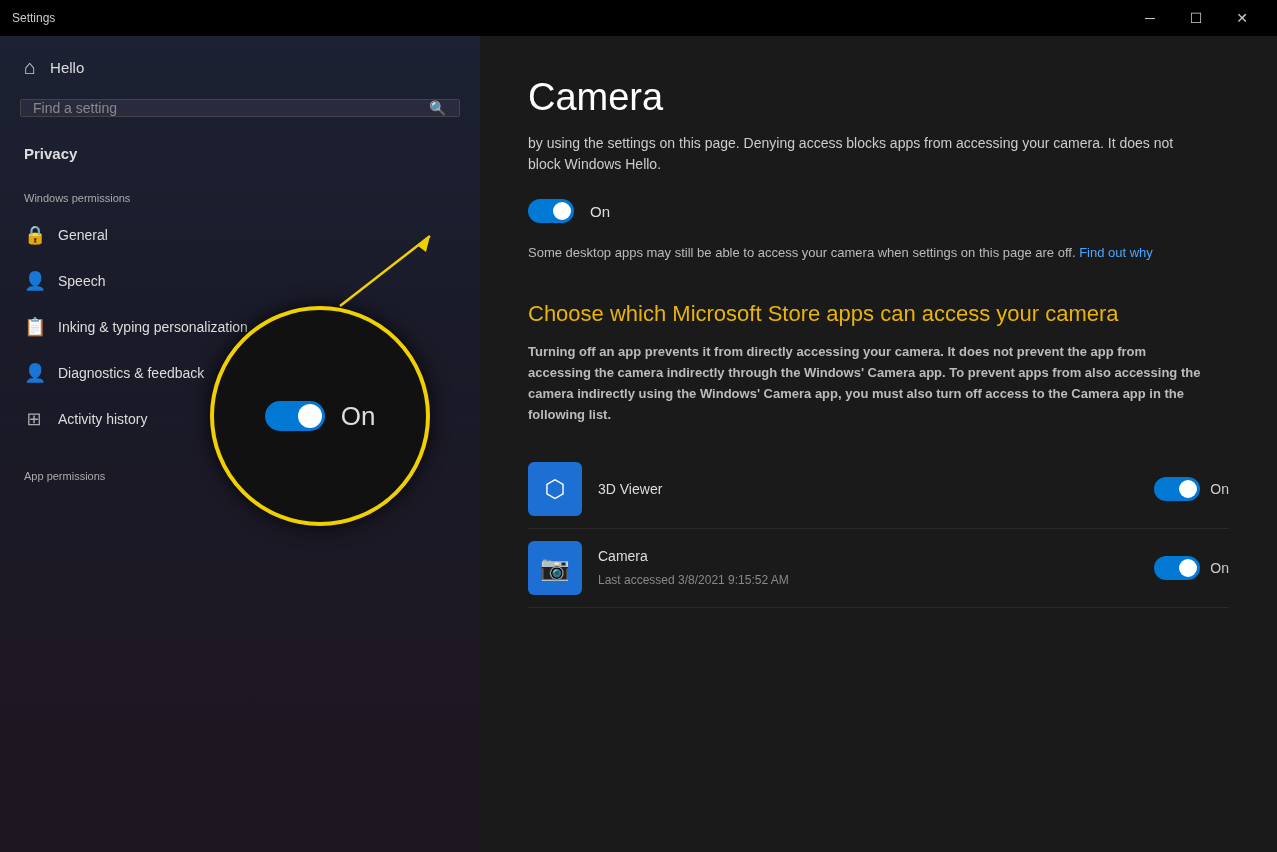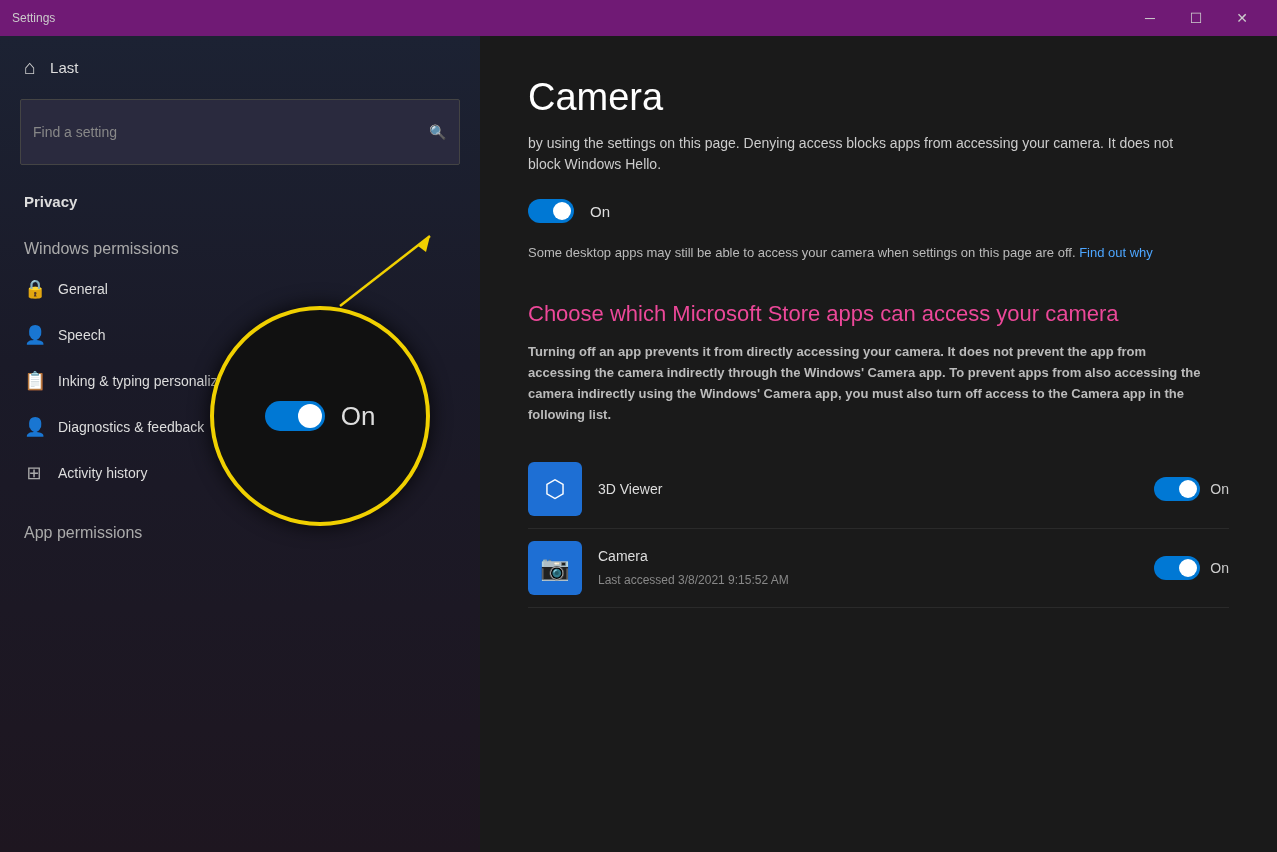--- a/index.html
+++ b/index.html
@@ -9,21 +9,21 @@
       background: #1a1a2e;
       font-family: 'Segoe UI', sans-serif;
       color: #ffffff;
       overflow: hidden;
       display: flex;
       flex-direction: column;
     }
 
     
     .title-bar {
-      background: #701a75;
+      background: #000000;
       height: 36px;
       display: flex;
       align-items: center;
       padding: 0 12px;
       flex-shrink: 0;
     }
     .title-bar-title {
       font-size: 12px;
       color: #ccc;
       flex: 1;
@@ -81,35 +81,35 @@
       color: #ddd;
     }
 
     .search-box {
       margin: 4px 20px 20px 20px;
       background: #2a2a3e;
       border: 1px solid #444;
       border-radius: 2px;
       display: flex;
       align-items: flex-end;
-      padding: 24px 12px;
+      padding: 0 12px;
     }
     .search-input {
       background: transparent;
       border: none;
       outline: none;
       color: #ccc;
       font-size: 14px;
       flex: 1;
     }
     .search-input::placeholder { color: #888; }
     .search-icon { color: #888; font-size: 14px; }
 
     .sidebar-section-label {
-      font-size: 16px;
+      font-size: 11px;
       color: #aaa;
       padding: 8px 24px 8px 24px;
       text-transform: none;
       font-weight: 400;
     }
 
     .privacy-label {
       font-size: 15px;
       font-weight: 600;
       color: #ddd;
@@ -246,21 +246,21 @@
     .find-out-link {
       color: #4da6ff;
       text-decoration: none;
       cursor: pointer;
       margin-top: 7px;
     }
 
     .section-heading {
       font-size: 22px;
       font-weight: 400;
-      color: #ec4899;
+      color: #eab308;
       margin-bottom: 14px;
       max-width: 680px;
       line-height: 1.3;
     }
 
     .section-description {
       font-size: 13px;
       color: #bbb;
       margin-bottom: 24px;
       line-height: 1.6;
@@ -309,21 +309,21 @@
     <button class="title-btn close">✕</button>
   </div>
 </div>
 
 <div class="app-body">
 
   <div class="sidebar">
 
     <div class="sidebar-home">
       <span class="home-icon">⌂</span>
-      <span class="home-label">Last</span>
+      <span class="home-label">Hello</span>
     </div>
 
     <div class="search-box">
       <input class="search-input" type="text" placeholder="Find a setting" style="">
       <span class="search-icon">🔍</span>
     </div>
 
     <div class="privacy-label">Privacy</div>
 
     <div style="height: 10px;"></div>

